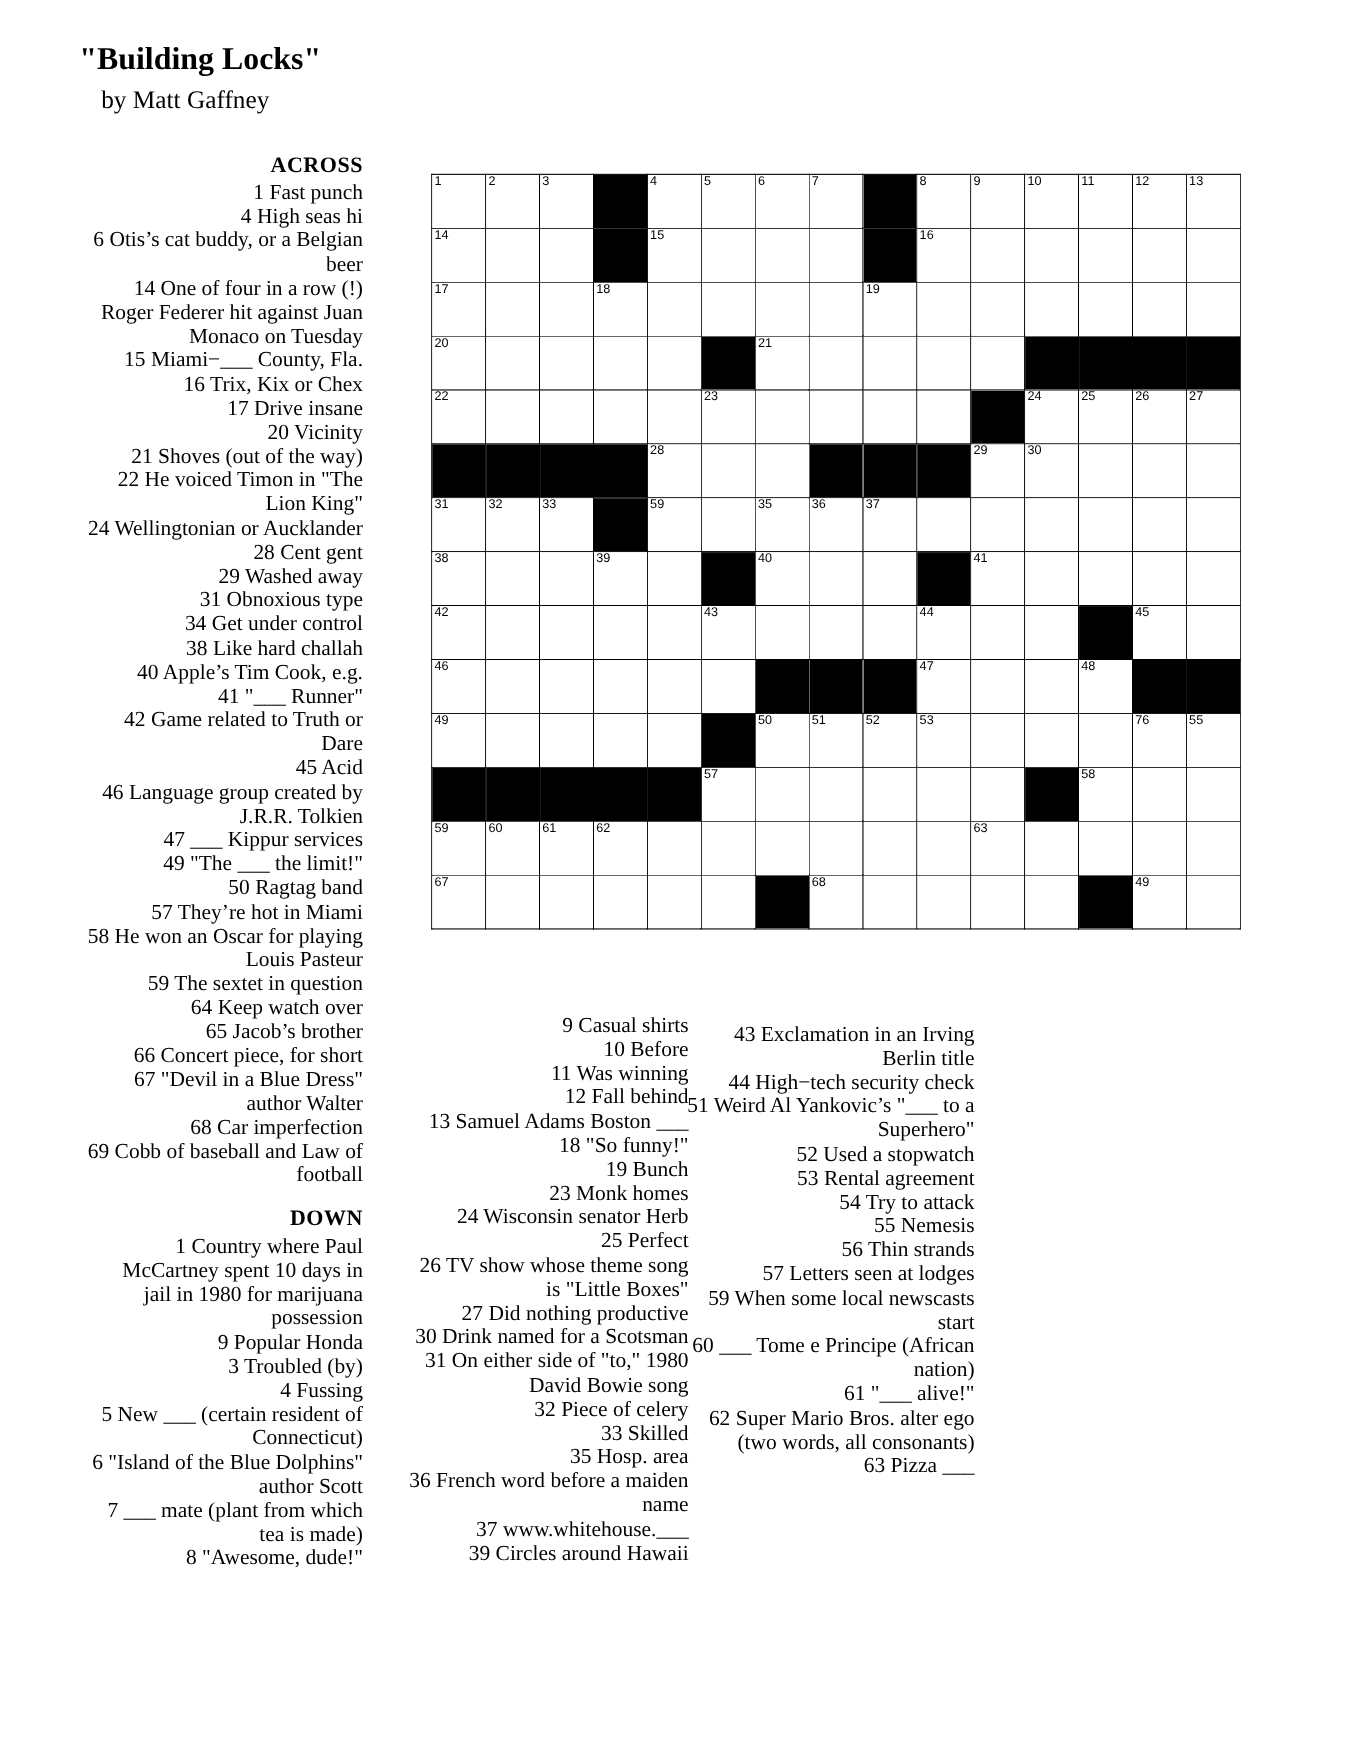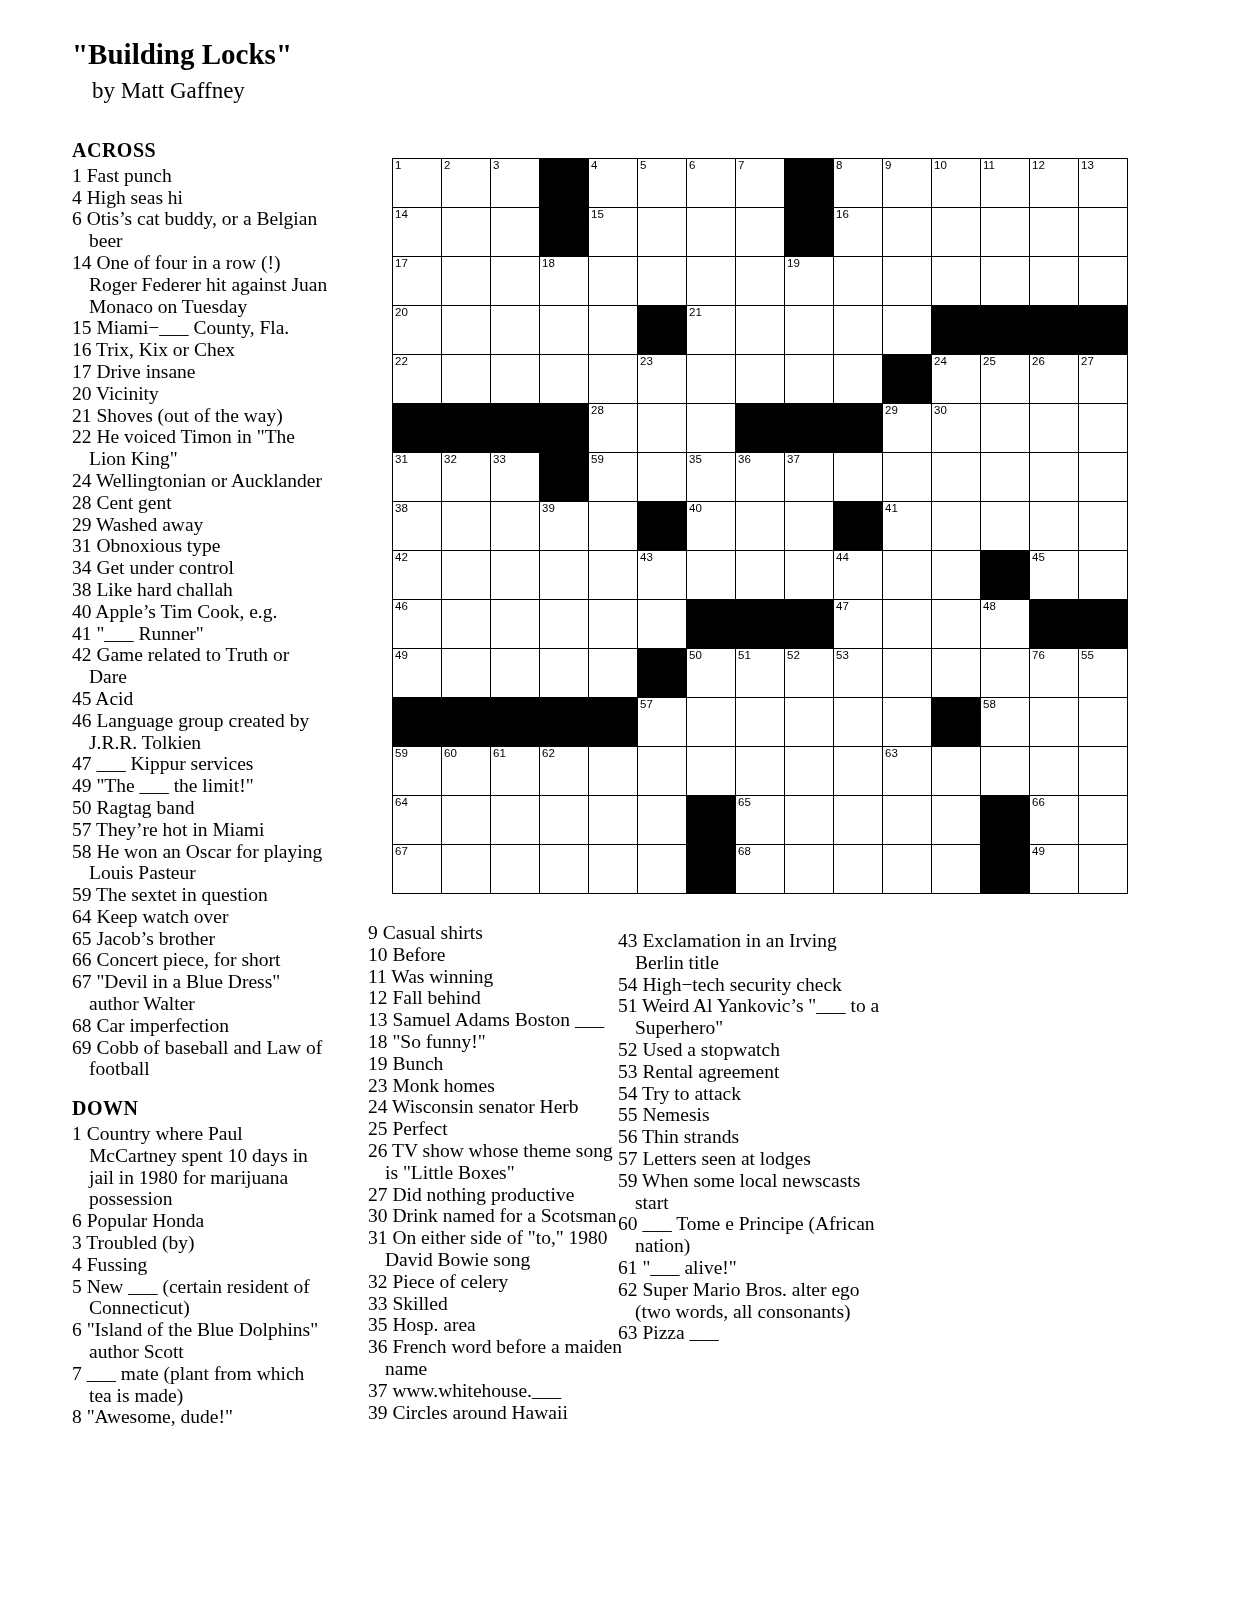--- a/index.html
+++ b/index.html
@@ -35,20 +35,21 @@
     top: 78px;
     font-size: 23px;
     margin-left: 20px;
   }
 
   
   .cluecol {
     position: absolute;
     font-size: 19.5px;
     line-height: 21.8px;
+    text-align: right;
   }
   .section-head {
     font-weight: bold;
     font-size: 20px;
     letter-spacing: 0.5px;
     margin-bottom: 3px;
   }
   .clue {
     display: block;
     text-indent: -17px;
@@ -132,21 +133,21 @@
         <div class="clue">65 Jacob’s brother</div>
         <div class="clue">66 Concert piece, for short</div>
         <div class="clue">67 "Devil in a Blue Dress" author Walter</div>
         <div class="clue">68 Car imperfection</div>
         <div class="clue">69 Cobb of baseball and Law of football</div>
       </div>
     <div class="spacer"></div>
     <div class="section-head">DOWN</div>
     <div id="down-list-1">
         <div class="clue">1 Country where Paul McCartney spent 10 days in jail in 1980 for marijuana possession</div>
-        <div class="clue">6 Popular Honda</div>
+        <div class="clue">9 Popular Honda</div>
         <div class="clue">3 Troubled (by)</div>
         <div class="clue">4 Fussing</div>
         <div class="clue">5 New ___ (certain resident of Connecticut)</div>
         <div class="clue">6 "Island of the Blue Dolphins" author Scott</div>
         <div class="clue">7 ___ mate (plant from which tea is made)</div>
         <div class="clue">8 "Awesome, dude!"</div>
       </div>
   </div>
 
   <div class="cluecol" id="col-mid">
@@ -170,21 +171,21 @@
         <div class="clue">35 Hosp. area</div>
         <div class="clue">36 French word before a maiden name</div>
         <div class="clue">37 www.whitehouse.___</div>
         <div class="clue">39 Circles around Hawaii</div>
       </div>
   </div>
 
   <div class="cluecol" id="col-right">
     <div id="down-list-3">
         <div class="clue">43 Exclamation in an Irving Berlin title</div>
-        <div class="clue">54 High−tech security check</div>
+        <div class="clue">44 High−tech security check</div>
         <div class="clue">51 Weird Al Yankovic’s "___ to a Superhero"</div>
         <div class="clue">52 Used a stopwatch</div>
         <div class="clue">53 Rental agreement</div>
         <div class="clue">54 Try to attack</div>
         <div class="clue">55 Nemesis</div>
         <div class="clue">56 Thin strands</div>
         <div class="clue">57 Letters seen at lodges</div>
         <div class="clue">59 When some local newscasts start</div>
         <div class="clue">60 ___ Tome e Principe (African nation)</div>
         <div class="clue">61 "___ alive!"</div>
@@ -535,43 +536,20 @@
           <td>
             <span class="num">63</span>
           </td>
           <td></td>
           <td></td>
           <td></td>
           <td></td>
         </tr>
         <tr>
           <td>
-            <span class="num">64</span>
-          </td>
-          <td></td>
-          <td></td>
-          <td></td>
-          <td></td>
-          <td></td>
-          <td class="block"></td>
-          <td>
-            <span class="num">65</span>
-          </td>
-          <td></td>
-          <td></td>
-          <td></td>
-          <td></td>
-          <td class="block"></td>
-          <td>
-            <span class="num">66</span>
-          </td>
-          <td></td>
-        </tr>
-        <tr>
-          <td>
             <span class="num">67</span>
           </td>
           <td></td>
           <td></td>
           <td></td>
           <td></td>
           <td></td>
           <td class="block"></td>
           <td>
             <span class="num">68</span>

